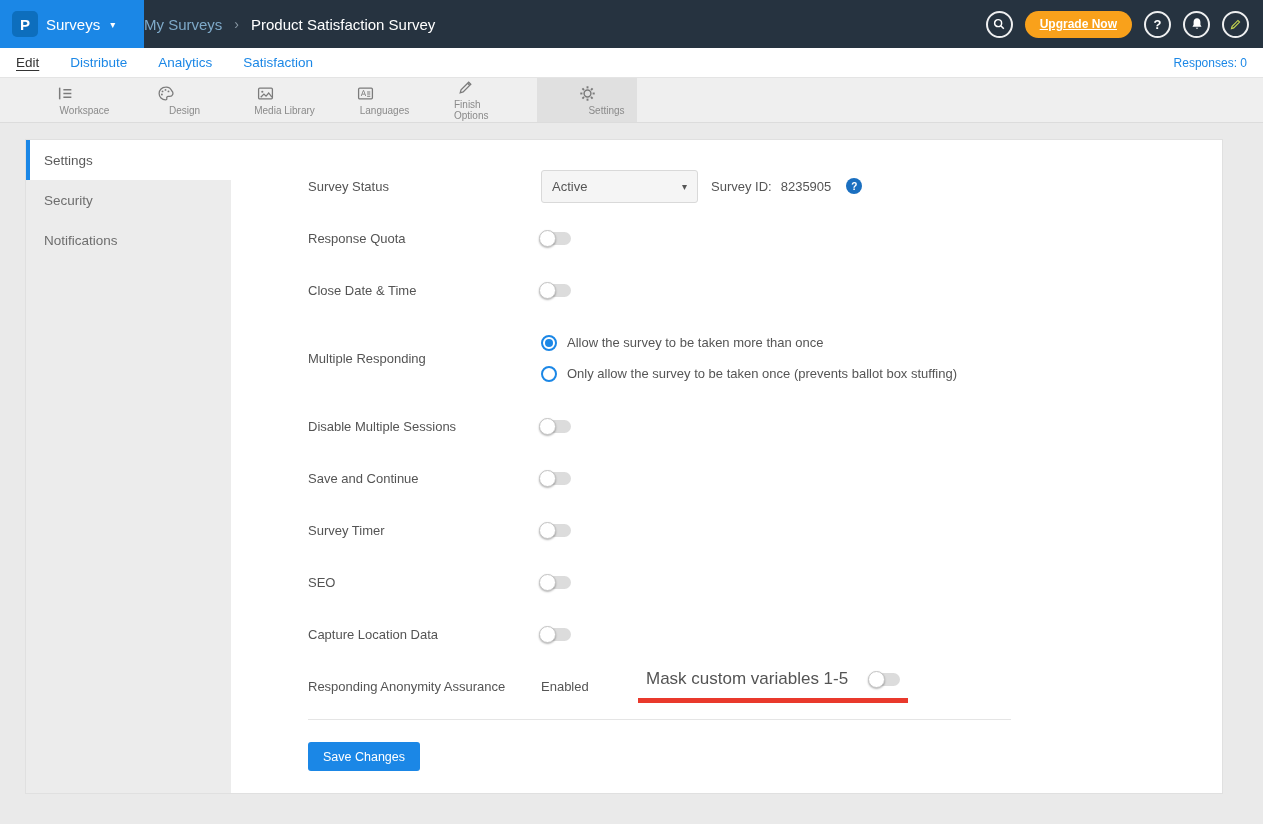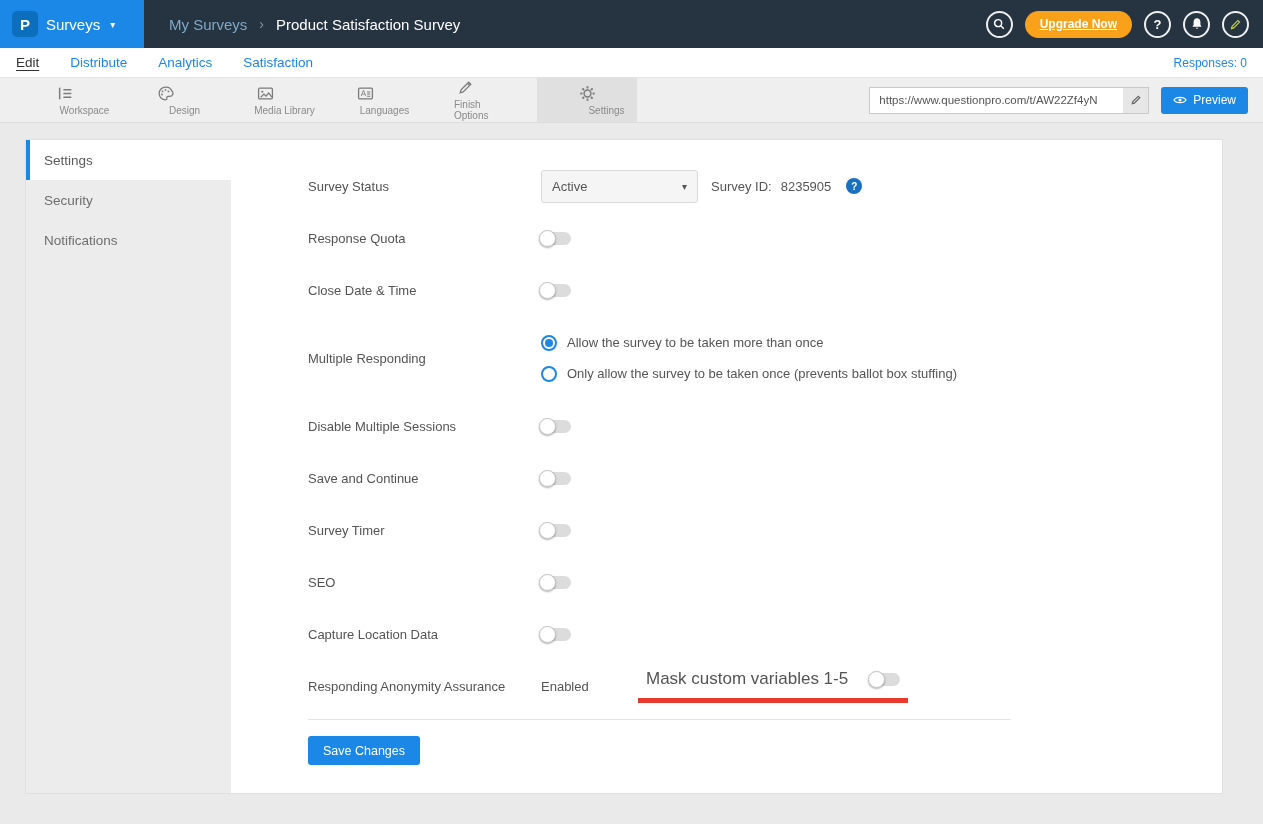--- a/index.html
+++ b/index.html
@@ -5,21 +5,21 @@
   * { margin:0; padding:0; box-sizing:border-box; }
   html,body { width:1263px; height:824px; overflow:hidden; background:#eaeaea;
     font-family:"Liberation Sans", sans-serif; }
 
   
   .header { height:48px; background:#263340; display:flex; align-items:center; position:relative; }
   .logo-block { width:144px; height:48px; background:#1b87e6; display:flex; align-items:center; padding:0 12px; gap:8px; cursor:pointer; }
   .logo-square { width:26px; height:26px; background:#0d6ebd; border-radius:5px; color:#fff; font-weight:bold; font-size:15px; display:flex; align-items:center; justify-content:center; }
   .logo-block .app-name { color:#fff; font-size:15px; }
   .logo-block .caret { color:#fff; font-size:10px; margin-left:2px; }
-  .breadcrumb { display:flex; align-items:flex-start; gap:12px; margin-left:25px; font-size:15px; }
+  .breadcrumb { display:flex; align-items:flex-start; gap:12px; font-size:15px; }
   .crumb-parent { color:#7ea9c8; cursor:pointer; }
   .crumb-sep { color:#8896a2; font-size:14px; }
   .crumb-current { color:#fff; }
   .header-right { position:absolute; right:14px; display:flex; align-items:center; gap:12px; }
   .hdr-circle { width:27px; height:27px; border:2px solid rgba(255,255,255,.92); border-radius:50%; display:flex; align-items:center; justify-content:center; color:#fff; font-size:13px; font-weight:bold; cursor:pointer; }
   .hdr-icon { color:#fff; cursor:pointer; display:flex; align-items:center; }
   .upgrade-btn { height:27px; background:#f9a11b; border:none; border-radius:14px; color:#fff; font-size:12px; font-weight:bold; padding:0 15px; cursor:pointer; font-family:inherit;text-decoration:underline; }
   .avatar-pencil { color:#c6d64f; }
 
   
@@ -67,21 +67,21 @@
   .radio-opt { display:flex; align-items:center; cursor:pointer; }
   .radio { width:16px; height:16px; border:2px solid #1b87e6; border-radius:50%; position:relative; flex-shrink:0; }
   .radio.selected::after { content:''; position:absolute; width:8px; height:8px; background:#1b87e6; border-radius:50%; left:2px; top:2px; }
   .radio-label { margin-left:10px; font-size:13px; color:#555; }
 
   .enabled-text { width:105px; font-size:13px; color:#555; }
   .mask-group { display:flex; align-items:center; gap:22px; padding:0 8px 9px 8px; border-bottom:5px solid #e9392c; margin-left:-8px; }
   .mask-label { font-size:17px; color:#545454; }
 
   .divider { width:703px; border-top:1px solid #e5e5e5; margin-top:7px; }
-  .save-btn { margin-top:16px; height:29px; background:#1b87e6; color:#fff; border:none; border-radius:3px; font-size:12.5px; padding:0 15px; cursor:pointer; font-family:inherit; }
+  .save-btn { margin-top:22px; height:29px; background:#1b87e6; color:#fff; border:none; border-radius:3px; font-size:12.5px; padding:0 15px; cursor:pointer; font-family:inherit; }
 </style>
 </head>
 <body>
 
 <div class="header">
   <div class="logo-block">
     <div class="logo-square">P</div>
     <span class="app-name">Surveys</span>
     <span class="caret">▾</span>
   </div>
@@ -194,39 +194,20 @@
               <line x1="12.8" y1="8" x2="14.8" y2="8"></line>
               <line x1="3.2" y1="3.2" x2="4.7" y2="4.7"></line>
               <line x1="11.3" y1="11.3" x2="12.8" y2="12.8"></line>
               <line x1="3.2" y1="12.8" x2="4.7" y2="11.3"></line>
               <line x1="11.3" y1="4.7" x2="12.8" y2="3.2"></line>
             </g>
           </svg>
       </span>
       <span class="t-label">Settings</span>
     </div>
-  </div>
-  <div class="toolbar-right">
-    <div class="url-wrap">
-      <input class="url-input" value="https://www.questionpro.com/t/AW22Zf4yN" style="">
-      <span class="url-pencil">
-        <svg width="12" height="12" viewBox="0 0 16 16" fill="none" stroke="currentColor">
-            <path d="M3 13l.8-2.8L11 3l2 2-7.2 7.2L3 13z" stroke-width="1.6"></path>
-          </svg>
-      </span>
-    </div>
-    <button class="preview-btn">
-      <span style="display:flex;">
-        <svg width="14" height="10" viewBox="0 0 14 10" fill="none" stroke="currentColor">
-            <path d="M1 5C3 1.5 11 1.5 13 5 11 8.5 3 8.5 1 5z" stroke-width="1.2"></path>
-            <circle cx="7" cy="5" r="1.6" fill="currentColor" stroke="none"></circle>
-          </svg>
-      </span>
-      <span>Preview</span>
-    </button>
   </div>
 </div>
 
 <div class="content">
   <div class="card">
     <div class="side">
       <div class="side-item active">
         <span>Settings</span>
       </div>
       <div class="side-item">

